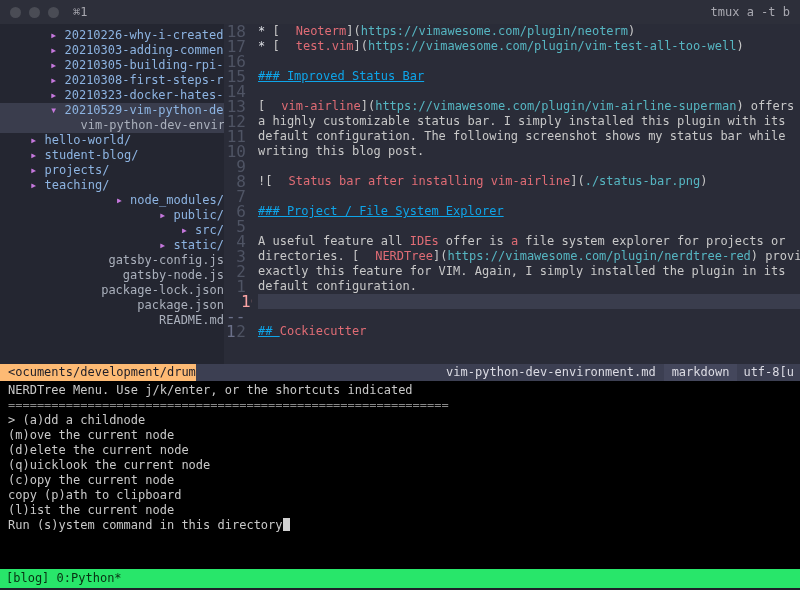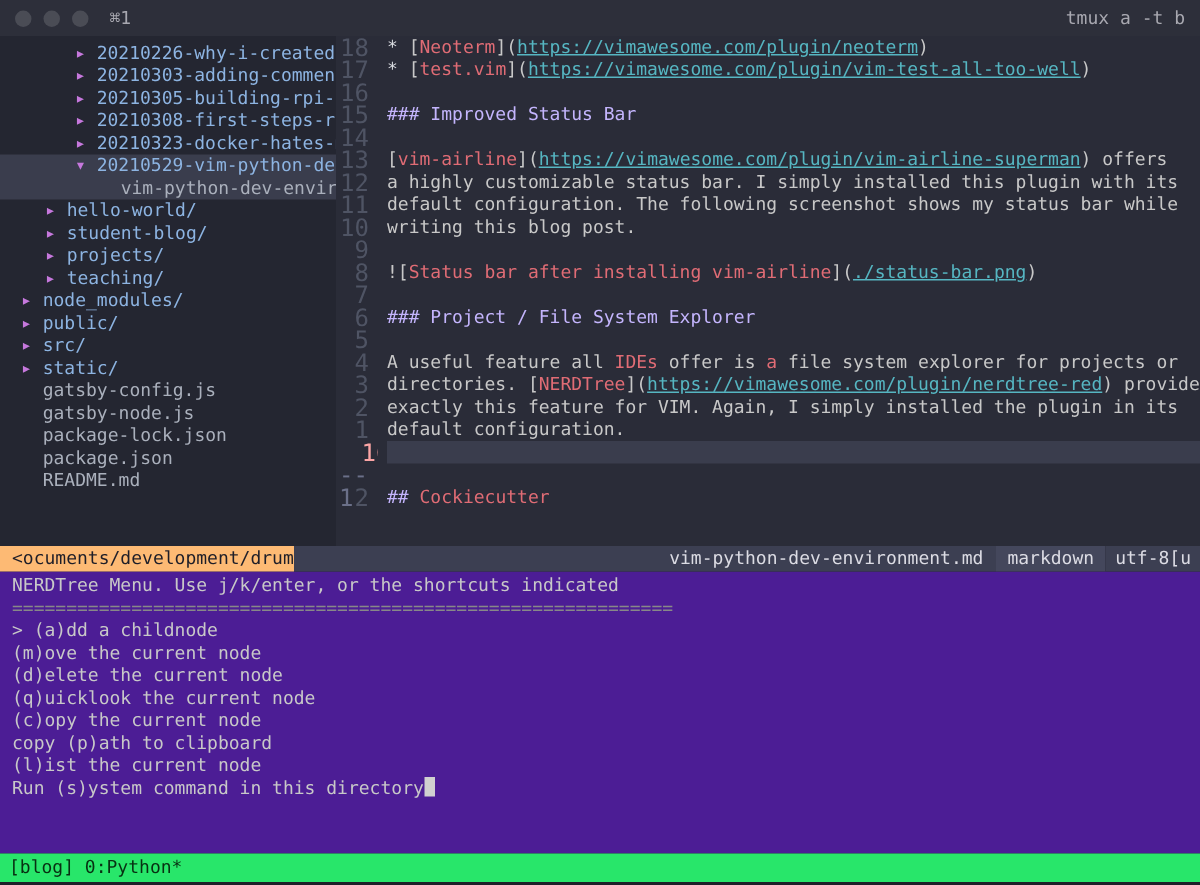--- a/index.html
+++ b/index.html
@@ -12,39 +12,39 @@
   .main { display:flex; height: 340px; }
   .sidebar { width: 224px; background:#242631; padding-top:4px; overflow:hidden;}
   .tree-row { white-space: pre; color:#8db4e2; line-height:15px; height:15px; padding-left:6px;}
   .tree-row .arrow { color:#c678dd;}
   .tree-row.file { color:#aab0bc;}
   .tree-row.sel { background:#3a3d4d; }
   .tree-row .nm { }
   .d1 { padding-left: 30px;}
   .d2 { padding-left: 50px;}
   .d3 { padding-left: 66px;}
-  .d0 { padding-left: 14px;}
+  .d0 { padding-left: 14px; text-align: right;}
   .gutter { width: 28px; background:#2a2c38; text-align:right; color:#4f5464; padding-right:6px; line-height:15px; font-size:16px;}
   .gutter div { height:15px;}
   .editor { flex:1; background:#2a2c38; line-height:15px; padding-left:6px; position:relative; overflow:hidden;}
   .editor .ln { height:15px; white-space:pre; }
   .md-list { color:#dcdfe4;}
-  .link-lbl { color:#e06c75;}
-  .link-url { color:#56b6c2; text-decoration:underline;}
-  .md-h { color:#c4b5fd;}
+  .link-lbl { color:#e06c75;margin-left:16px;}
+  .link-url { color:#56b6c2; }
+  .md-h { color:#0ea5e9;text-decoration:underline;}
   .md-txt { color:#c8c8c8;}
   .kw1 { color:#e06c75;}
   .hlrow { background:#3a3d4d; display:inline-block; width:100%;}
   .plusminus { color:#6b7089;}
   .statusbar { height:17px; display:flex; font-size:12px; line-height:17px;}
   .sb-left { background:#fdba74; color:#1e1e28; padding:0 8px; width:196px; overflow:hidden; white-space:nowrap;}
   .sb-mid { background:#3c3f52; color:#dcdce4; padding:0 8px; flex:1; white-space:nowrap;text-align:right;}
   .sb-r1 { background:#44475c; color:#dcdce4; padding:0 8px;}
   .sb-r2 { background:#3c3f52; color:#dcdce4; padding:0 6px;}
-  .menu { background:#4c1d95; color:#c8c8c8; padding: 2px 8px 0 8px; height: 188px; line-height:15px;}
+  .menu { background:#000000; color:#c8c8c8; padding: 2px 8px 0 8px; height: 188px; line-height:15px;}
   .menu .divider { color:#888; letter-spacing:0; overflow:hidden; white-space:nowrap;}
   .tmuxbar { height:19px; background:#28e66a; color:#083012; line-height:19px; padding:0 6px; font-size:12px;}
   .cursor { display:inline-block; width:7px; height:13px; background:#d0d0d0; vertical-align:-2px;}
 </style>
 </head>
 <body>
 
 <div class="titlebar">
   <div class="tl-dots">
     <div class="dot"></div>

